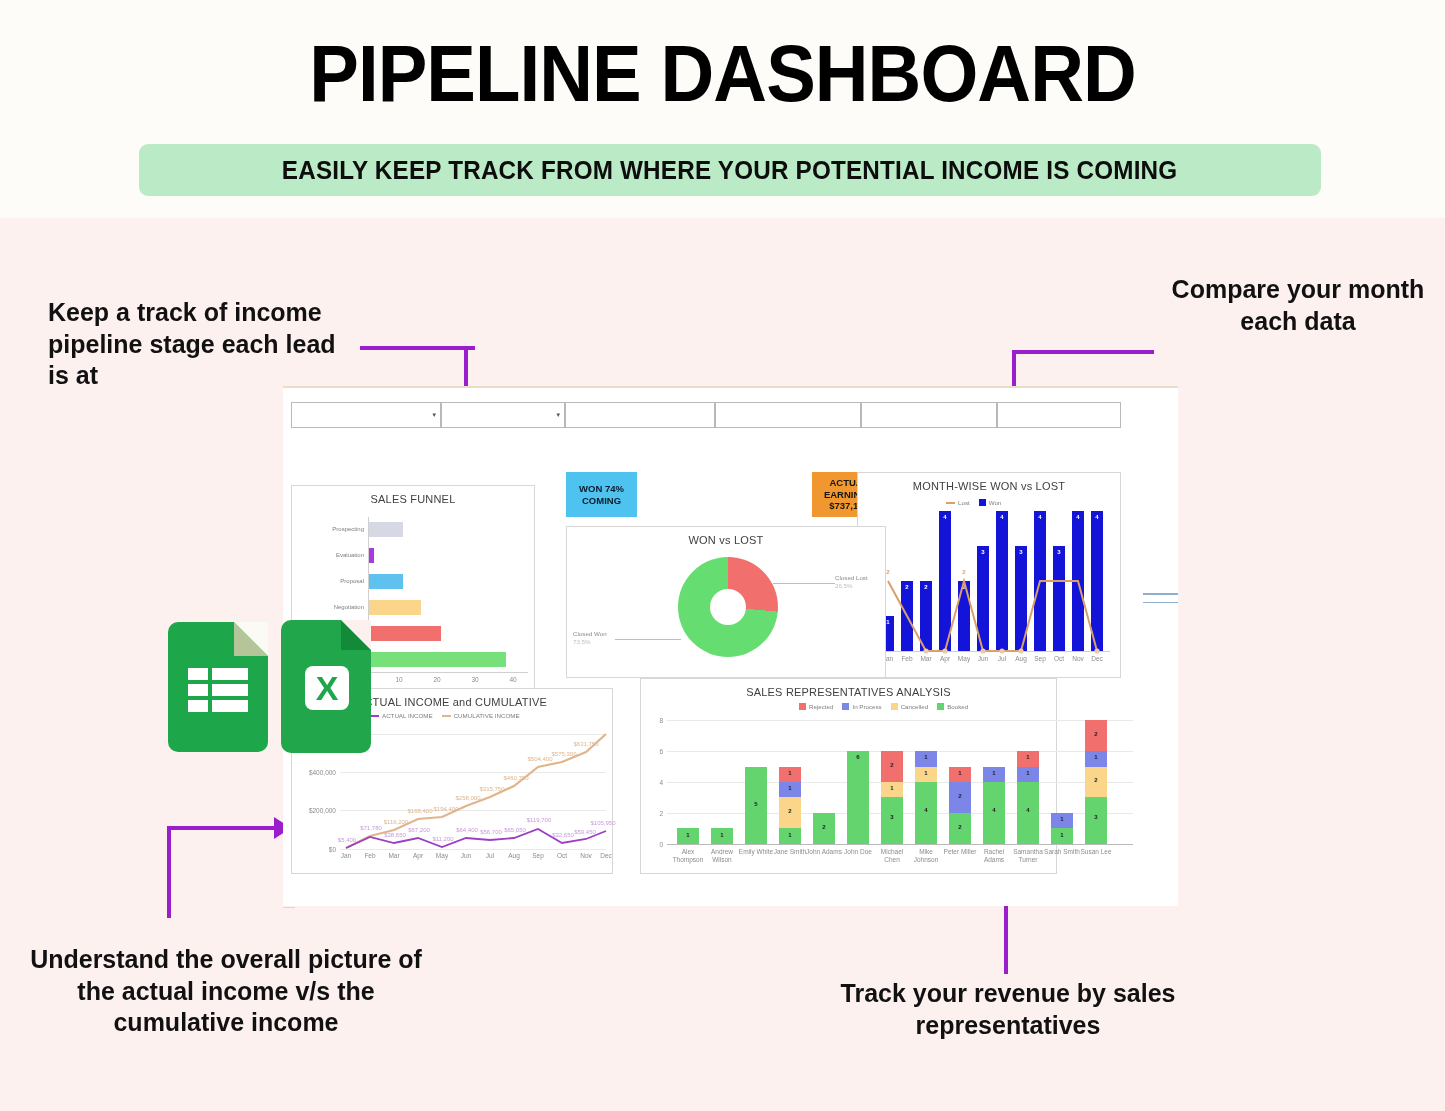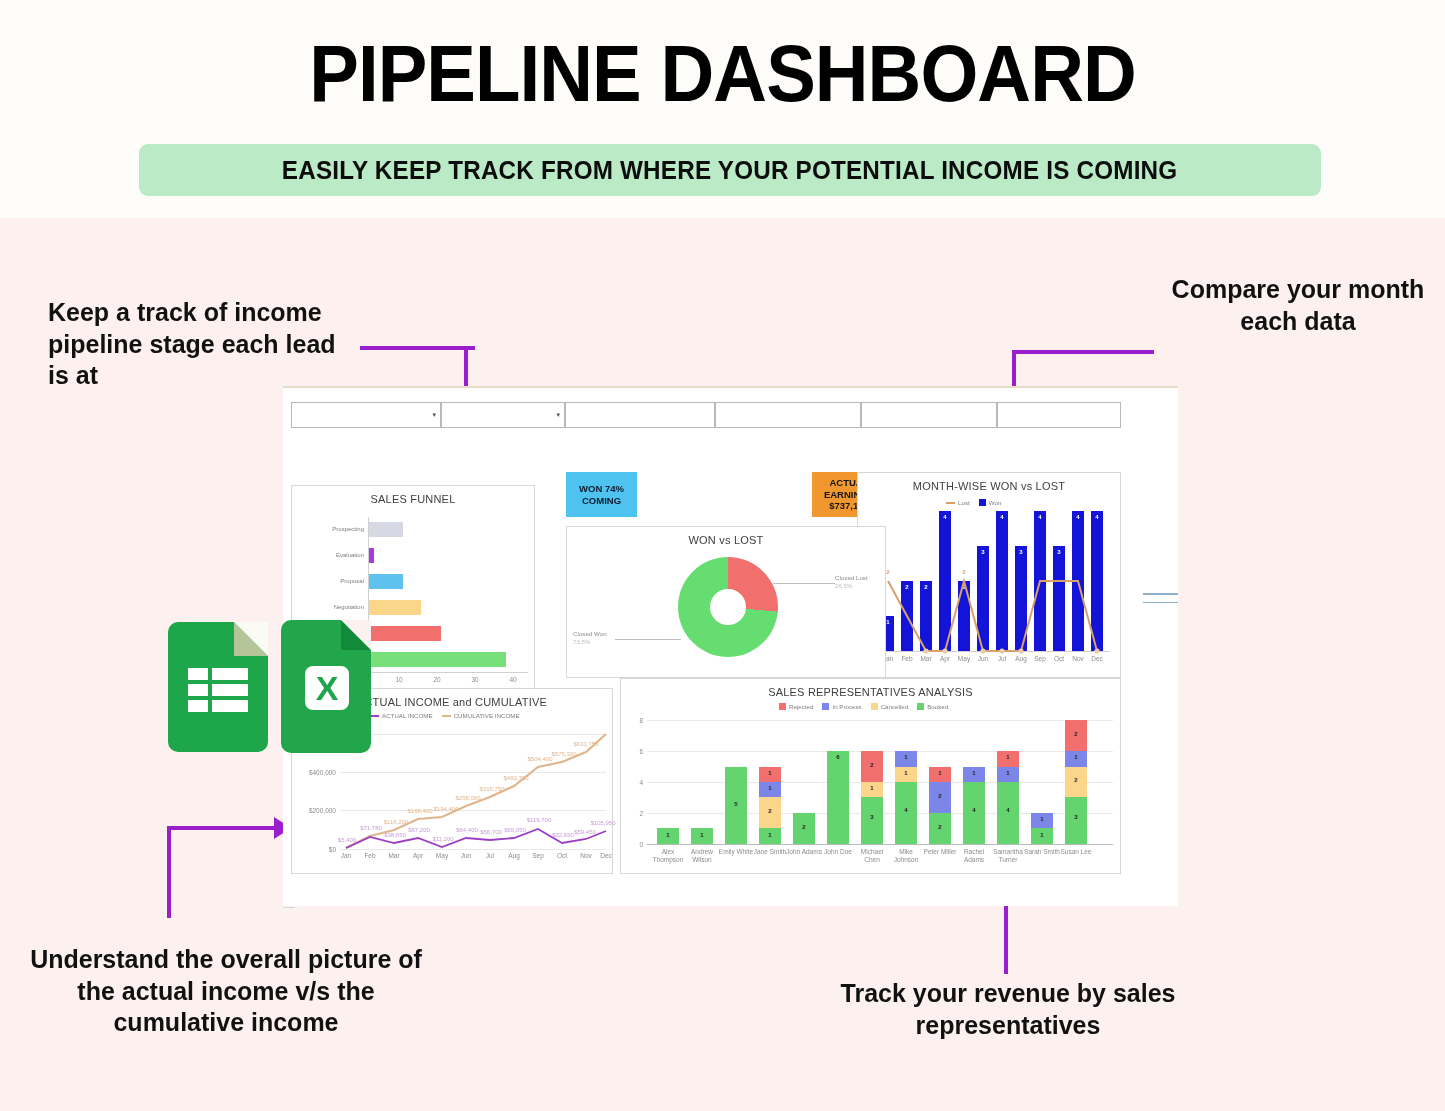--- a/index.html
+++ b/index.html
@@ -414,21 +414,21 @@
     <div class="tick" style="left:142px; top:163px; width:16px;">May</div>
     <div class="tick" style="left:166px; top:163px; width:16px;">Jun</div>
     <div class="tick" style="left:190px; top:163px; width:16px;">Jul</div>
     <div class="tick" style="left:214px; top:163px; width:16px;">Aug</div>
     <div class="tick" style="left:238px; top:163px; width:16px;">Sep</div>
     <div class="tick" style="left:262px; top:163px; width:16px;">Oct</div>
     <div class="tick" style="left:286px; top:163px; width:16px;">Nov</div>
     <div class="tick" style="left:306px; top:163px; width:16px;">Dec</div>
   </div>
 
-  <div class="box" style="left:337px; top:290px; width:501px; height:196px;">
+  <div class="box" style="left:357px; top:290px; width:417px; height:196px;">
     <div class="box-title">SALES REPRESENTATIVES ANALYSIS</div>
     <div class="legend" style="left:158px; top:24px;">
       <span class="key">
         <span class="swatch" style="background:#f1706e;"></span>
         <span>Rejected</span>
       </span>
       <span class="key">
         <span class="swatch" style="background:#7b86e8;"></span>
         <span>In Process</span>
       </span>

